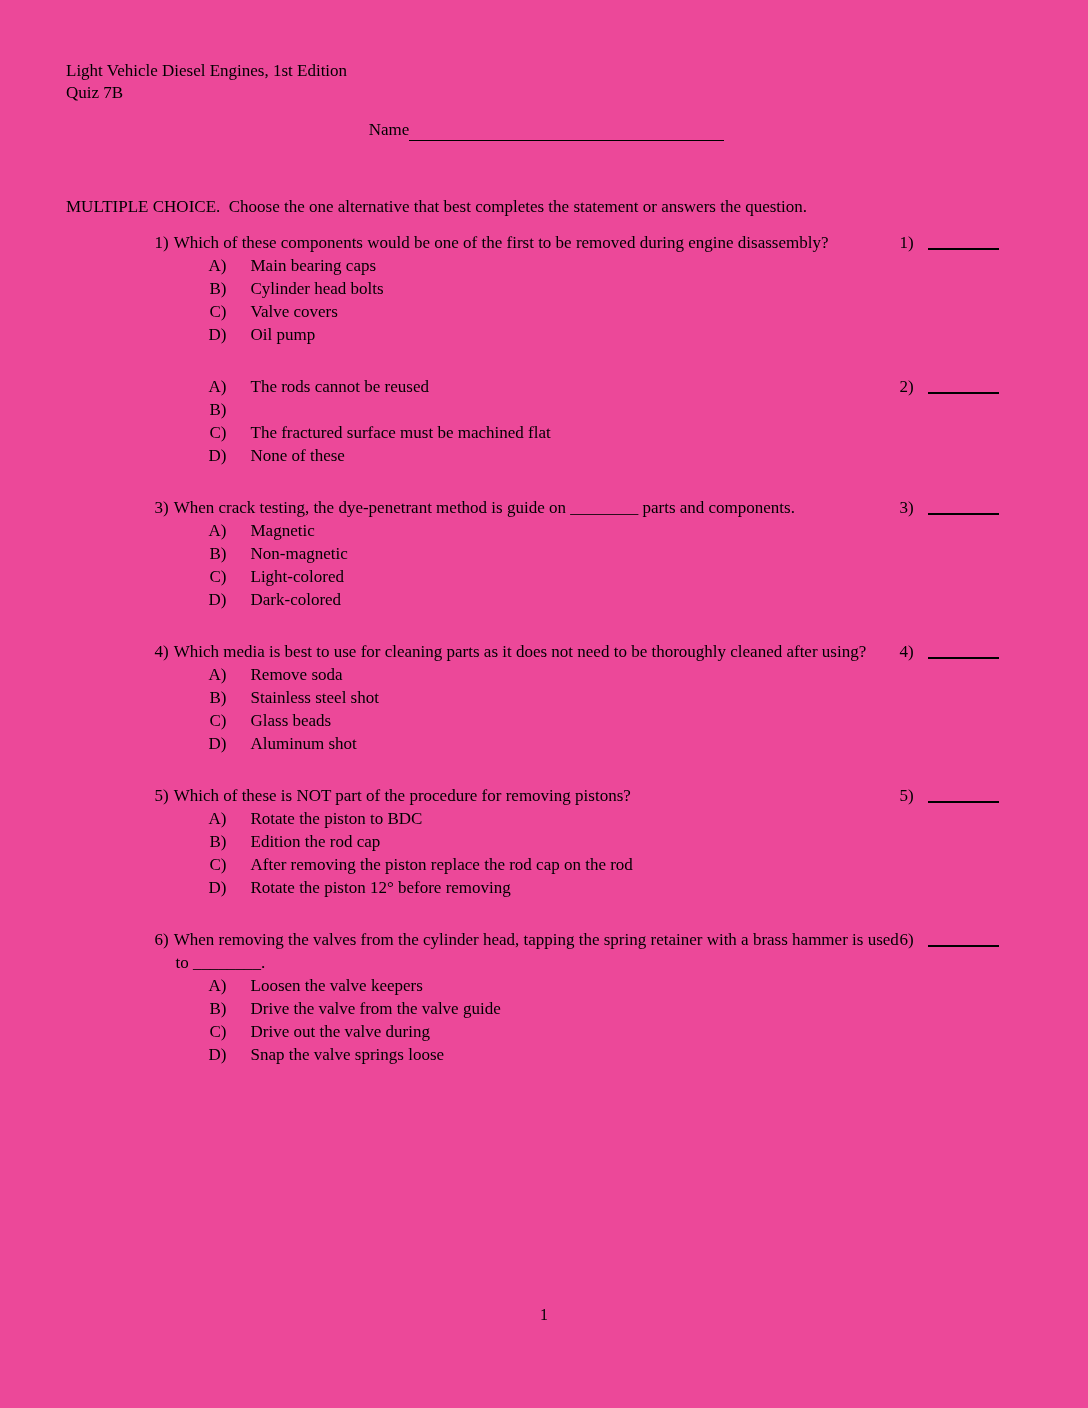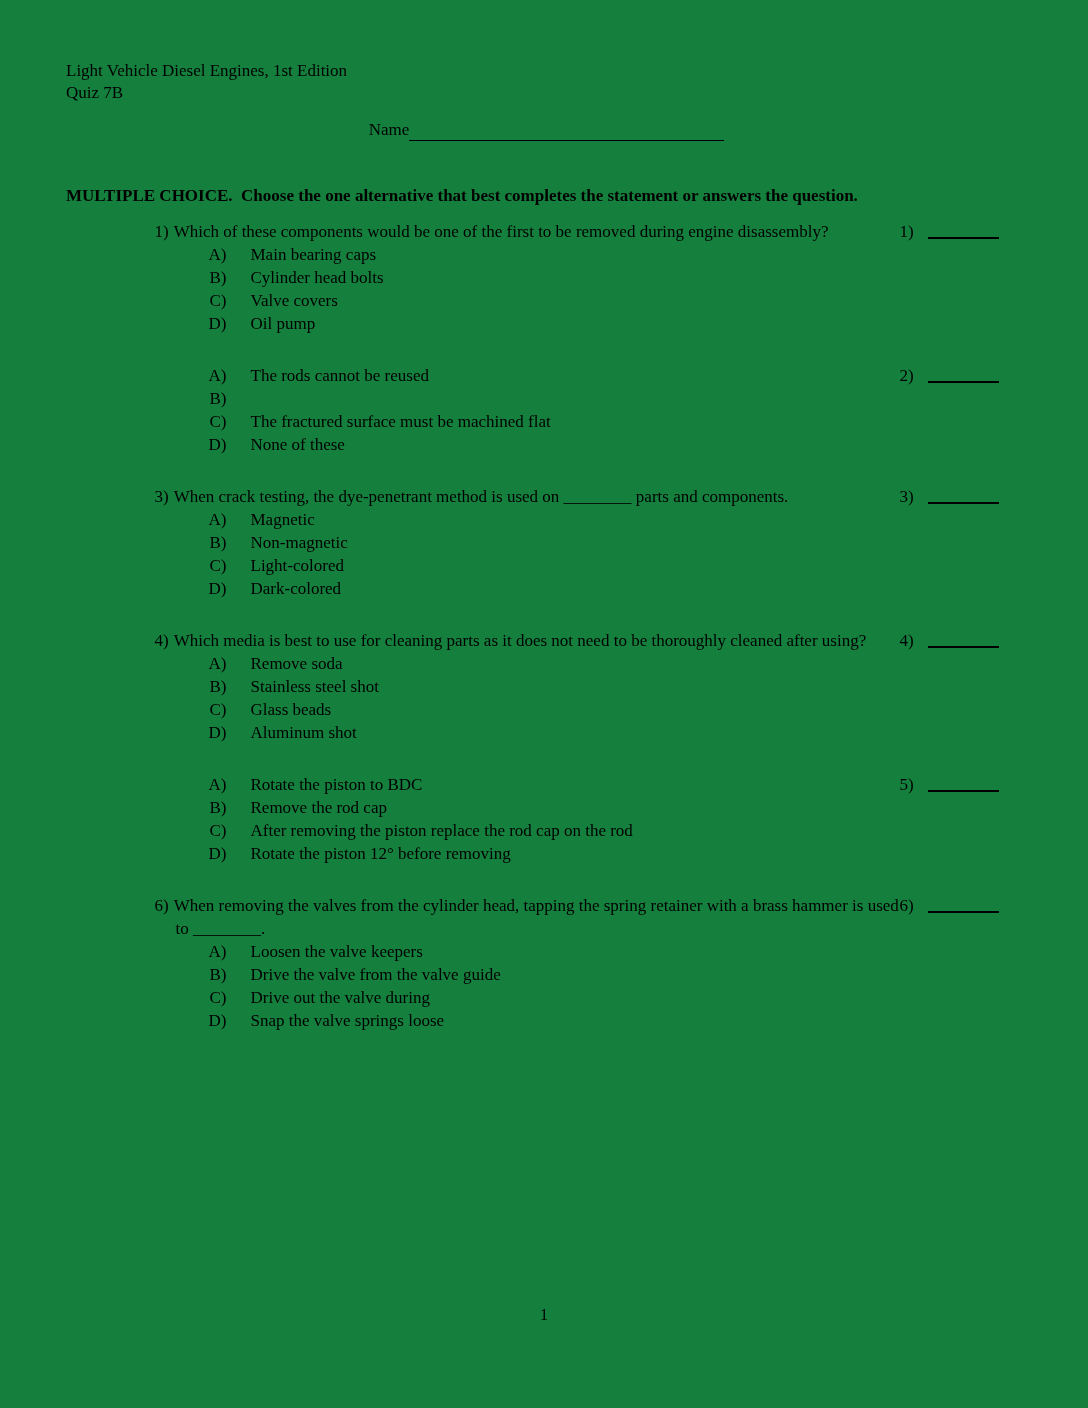--- a/index.html
+++ b/index.html
@@ -1,39 +1,39 @@
 <!DOCTYPE html>
 <html><head>
 <meta charset="utf-8">
 <style>
   * { box-sizing: border-box; }
   html, body { margin: 0; padding: 0; background: #ffffff; }
   .page {
     position: relative;
     width: 1088px;
     height: 1408px;
-    background: #15803d;
+    background: #ec4899;
     color: #000000;
     font-family: "Liberation Serif", "DejaVu Serif", serif;
     font-size: 17px;
     padding: 60px 61px 0 66px;
     overflow: hidden;
   }
   .header-title, .header-subtitle { line-height: 22px; }
   .name-row { margin-top: 14px; line-height: 23px; text-align: center; }
   .name-blank {
     display: inline-block;
     width: 315px;
     height: 20px;
     border-bottom: 1.5px solid #000;
     vertical-align: bottom;
   }
   .instructions {
-    margin-top: 43px;
-    font-weight: bold;
+    margin-top: 54px;
+    font-weight: normal;
     line-height: 23px;
     white-space: pre-wrap;
   }
   .questions { margin-top: 13px; }
   .question { margin-left: 61px; margin-bottom: 29px; }
   .q-row { display: flex; justify-content: center; align-items: flex-start; }
   .q-main { width: 745px; }
   .q-text {
     margin: 0;
     padding-left: 21px;
@@ -139,21 +139,21 @@
       <div class="q-answer">
         <span class="ans-num">2)</span>
         <span class="ans-blank"></span>
       </div>
     </div>
   </div>
 
   <div class="question">
     <div class="q-row">
       <div class="q-main">
-        <p class="q-text"><span class="q-num">3)</span><span>When crack testing, the dye-penetrant method is used on ________ parts and components.</span></p>
+        <p class="q-text"><span class="q-num">3)</span><span>When crack testing, the dye-penetrant method is guide on ________ parts and components.</span></p>
         <div class="options">
           <div class="option">
             <span class="opt-letter">A)</span>
             <span class="opt-text">Magnetic</span>
           </div>
           <div class="option">
             <span class="opt-letter">B)</span>
             <span class="opt-text">Non-magnetic</span>
           </div>
           <div class="option">
@@ -199,28 +199,29 @@
       <div class="q-answer">
         <span class="ans-num">4)</span>
         <span class="ans-blank"></span>
       </div>
     </div>
   </div>
 
   <div class="question">
     <div class="q-row">
       <div class="q-main">
+        <p class="q-text"><span class="q-num">5)</span><span>Which of these is NOT part of the procedure for removing pistons?</span></p>
         <div class="options">
           <div class="option">
             <span class="opt-letter">A)</span>
             <span class="opt-text">Rotate the piston to BDC</span>
           </div>
           <div class="option">
             <span class="opt-letter">B)</span>
-            <span class="opt-text">Remove the rod cap</span>
+            <span class="opt-text">Edition the rod cap</span>
           </div>
           <div class="option">
             <span class="opt-letter">C)</span>
             <span class="opt-text">After removing the piston replace the rod cap on the rod</span>
           </div>
           <div class="option">
             <span class="opt-letter">D)</span>
             <span class="opt-text">Rotate the piston 12° before removing</span>
           </div>
         </div>

